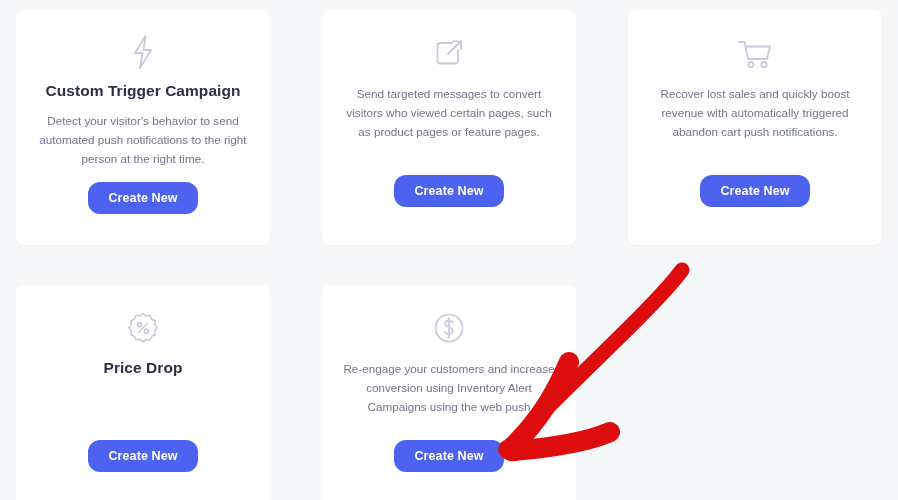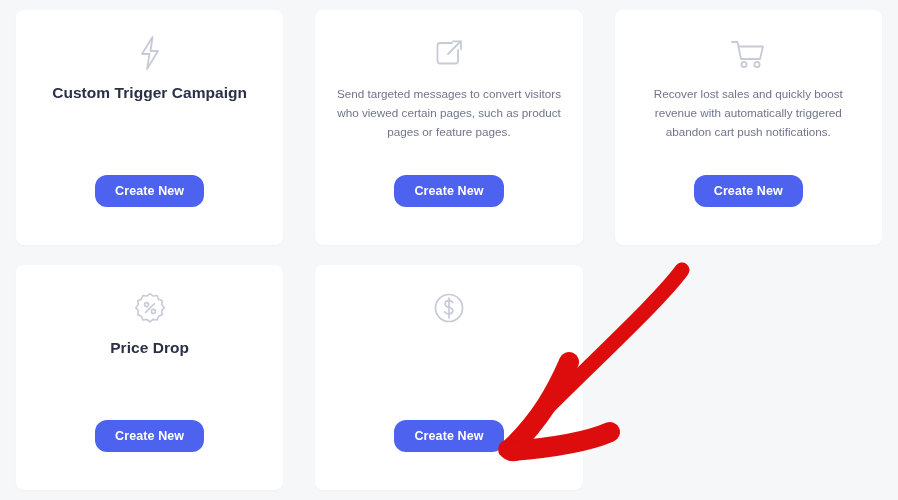--- a/index.html
+++ b/index.html
@@ -20,20 +20,21 @@
     left: 0;
     top: 0;
     width: 898px;
     height: 500px;
     display: grid;
     grid-template-columns: repeat(3, 1fr);
     grid-template-rows: 255px 245px;
     column-gap: 0px;
     row-gap: 0px;
     box-sizing: border-box;
+    gap: 20px;
   }
 
   .cell {
     padding: 10px 16px 10px 16px;
     box-sizing: border-box;
   }
 
   .card {
     background: #ffffff;
     border-radius: 8px;
@@ -114,20 +115,21 @@
 <div id="campaign-grid">
 
   <div class="cell">
     <div class="card">
       <div class="card-icon">
         <svg width="34" height="40" viewBox="0 0 34 40" fill="none" stroke="#c7cad8" stroke-width="1.8" stroke-linejoin="round" stroke-linecap="round">
           <path d="M19.5 4 L9 21 L16.5 21 L14 36 L25 18 L17.5 18 Z"></path>
         </svg>
       </div>
       <div class="card-title">Custom Trigger Campaign</div>
+      <div class="card-desc">Detect your visitor's behavior to send automated push notifications to the right person at the right time.</div>
       <button class="create-btn">Create New</button>
     </div>
   </div>
 
   <div class="cell">
     <div class="card">
       <div class="card-icon">
         <svg width="36" height="36" viewBox="0 0 36 36" fill="none" stroke="#c7cad8" stroke-width="1.8" stroke-linejoin="round" stroke-linecap="round">
           <path d="M21 8 H9 a2.5 2.5 0 0 0 -2.5 2.5 V26 a2.5 2.5 0 0 0 2.5 2.5 H24.5 a2.5 2.5 0 0 0 2.5 -2.5 V15"></path>
           <path d="M17 19 L29.5 6.5"></path>
@@ -171,20 +173,21 @@
 
   <div class="cell">
     <div class="card">
       <div class="card-icon">
         <svg width="36" height="36" viewBox="0 0 36 36" fill="none" stroke="#c7cad8" stroke-width="1.7" stroke-linejoin="round" stroke-linecap="round">
           <circle cx="18" cy="18" r="13.5"></circle>
           <path d="M21.8 12.6 c-1 -1.3 -2.4 -1.9 -3.9 -1.9 -2.1 0 -3.8 1.3 -3.8 3.2 0 1.9 1.6 2.7 3.8 3.3 2.2 0.6 3.9 1.4 3.9 3.4 0 2 -1.8 3.3 -4 3.3 -1.7 0 -3.2 -0.7 -4.2 -2"></path>
           <path d="M18 8.2 V27.8"></path>
         </svg>
       </div>
+      <div class="card-desc">Re-engage your customers and increase conversion using Inventory Alert Campaigns using the web push</div>
       <button class="create-btn">Create New</button>
     </div>
   </div>
 
   <div class="cell">
     <div class="card empty"></div>
   </div>
 
 </div>
 

